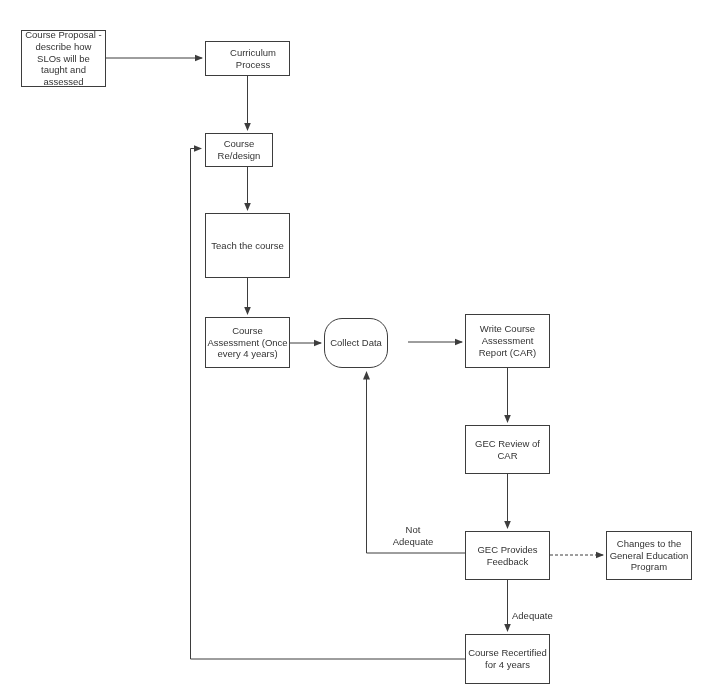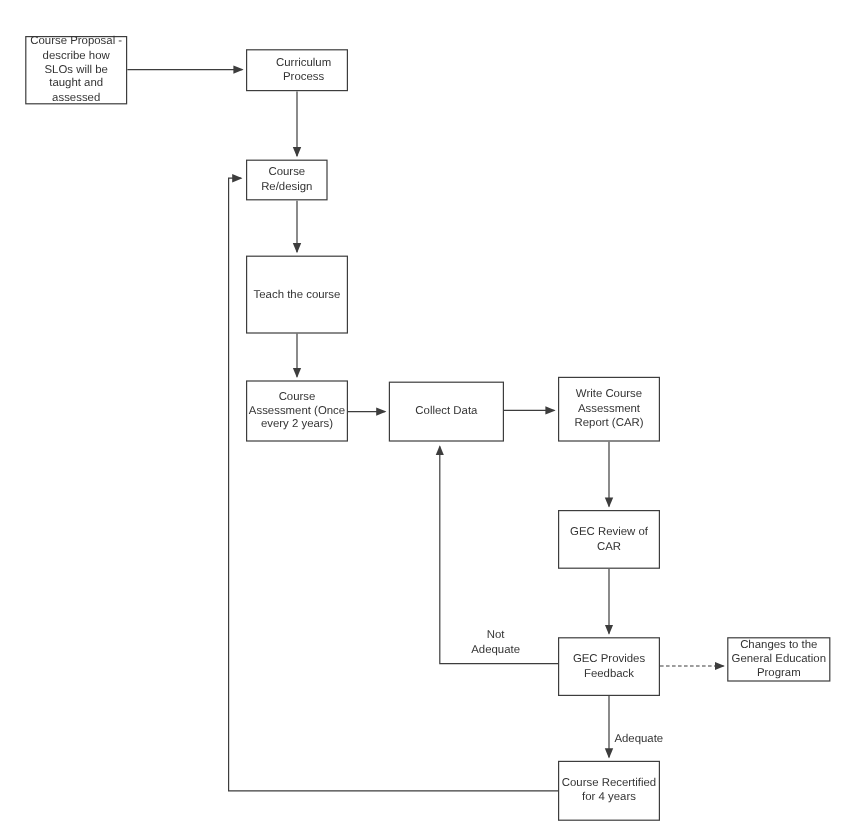--- a/index.html
+++ b/index.html
@@ -66,31 +66,31 @@
   </svg>
 
   <div class="node" style="left:21px;top:30px;width:85px;height:57px;text-align:center;">Course Proposal - describe how SLOs will be taught and assessed</div>
 
   <div class="node" style="left:205px;top:41px;width:85px;height:35px;padding-left:12px;">Curriculum Process</div>
 
   <div class="node" style="left:205px;top:133px;width:68px;height:34px;">Course Re/design</div>
 
   <div class="node" style="left:205px;top:213px;width:85px;height:65px;">Teach the course</div>
 
-  <div class="node" style="left:205px;top:317px;width:85px;height:51px;">Course Assessment (Once every 2 years)</div>
+  <div class="node" style="left:205px;top:317px;width:85px;height:51px;">Course Assessment (Once every 4 years)</div>
 
-  <div class="node" style="left:324px;top:318px;width:96px;height:50px;">Collect Data</div>
+  <div class="node" style="left:324px;top:318px;width:64px;height:50px;border-radius:18px;">Collect Data</div>
 
   <div class="node" style="left:465px;top:314px;width:85px;height:54px;">Write Course Assessment Report (CAR)</div>
 
   <div class="node" style="left:465px;top:425px;width:85px;height:49px;">GEC Review of CAR</div>
 
   <div class="node" style="left:465px;top:531px;width:85px;height:49px;text-align:center;">GEC Provides Feedback</div>
 
-  <div class="node" style="left:606px;top:531px;width:86px;height:37px;">Changes to the General Education Program</div>
+  <div class="node" style="left:606px;top:531px;width:86px;height:49px;">Changes to the General Education Program</div>
 
   <div class="node" style="left:465px;top:634px;width:85px;height:50px;">Course Recertified for 4 years</div>
 
   <div class="edge-label" style="left:385px;top:524px;width:56px;">Not Adequate</div>
 
   <div class="edge-label" style="left:512px;top:599px;margin-top:11px;">Adequate</div>
 
 </div>
 
 </body></html>

